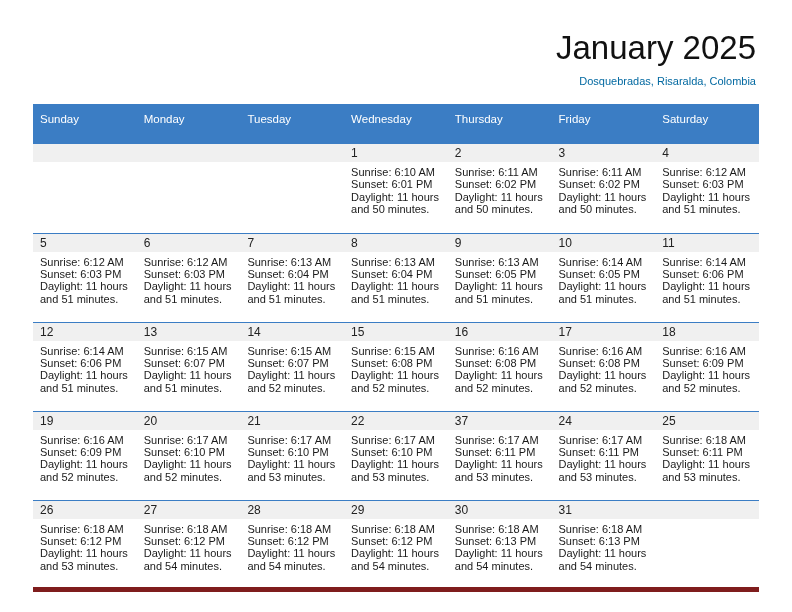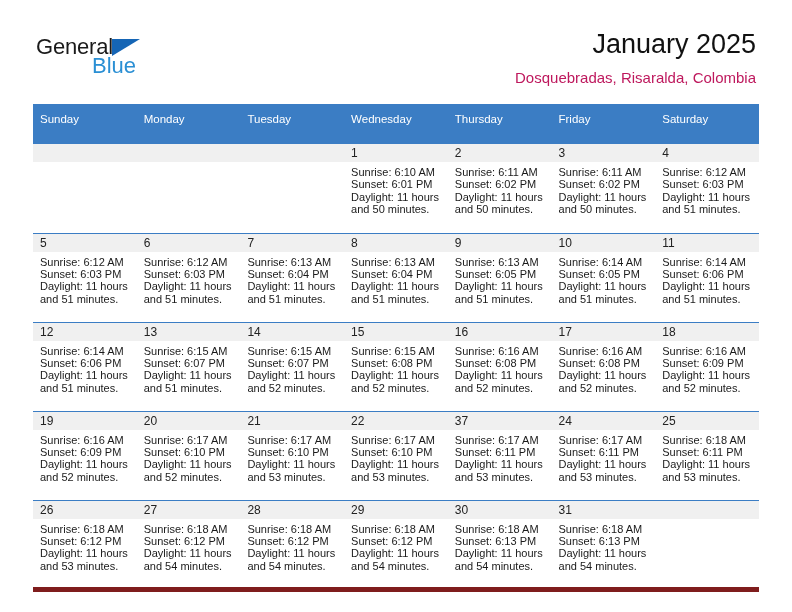--- a/index.html
+++ b/index.html
@@ -59,29 +59,29 @@
     line-height: 1;
   }
 
   .title-block {
     position: absolute;
     right: 36px;
     top: 30px;
     text-align: right;
   }
   .cal-title {
-    font-size: 27px;
+    font-size: 33px;
     color: #111111;
     line-height: 1.1;
     white-space: nowrap;
   }
   .cal-subtitle {
     margin-top: 9px;
-    font-size: 15px;
-    color: #be185d;
+    font-size: 11px;
+    color: #0369a1;
     white-space: nowrap;
   }
 
   
   .calendar {
     position: absolute;
     left: 33px;
     top: 104px;
     width: 726px;
   }
@@ -140,25 +140,20 @@
   .cell-body .daylight-line {
     white-space: normal;
   }
   td.blank .cell-body { visibility: hidden; }
 </style>
 </head>
 <body>
 
 <div class="page-header">
 
-  <div class="logo">
-    <span class="logo-general">General</span>
-    <span class="logo-triangle"></span>
-    <span class="logo-blue">Blue</span>
-  </div>
 
   <div class="title-block">
     <div class="cal-title">January 2025</div>
     <div class="cal-subtitle">Dosquebradas, Risaralda, Colombia</div>
   </div>
 
 </div>
 
 <div class="calendar">
   <table class="cal-table">

